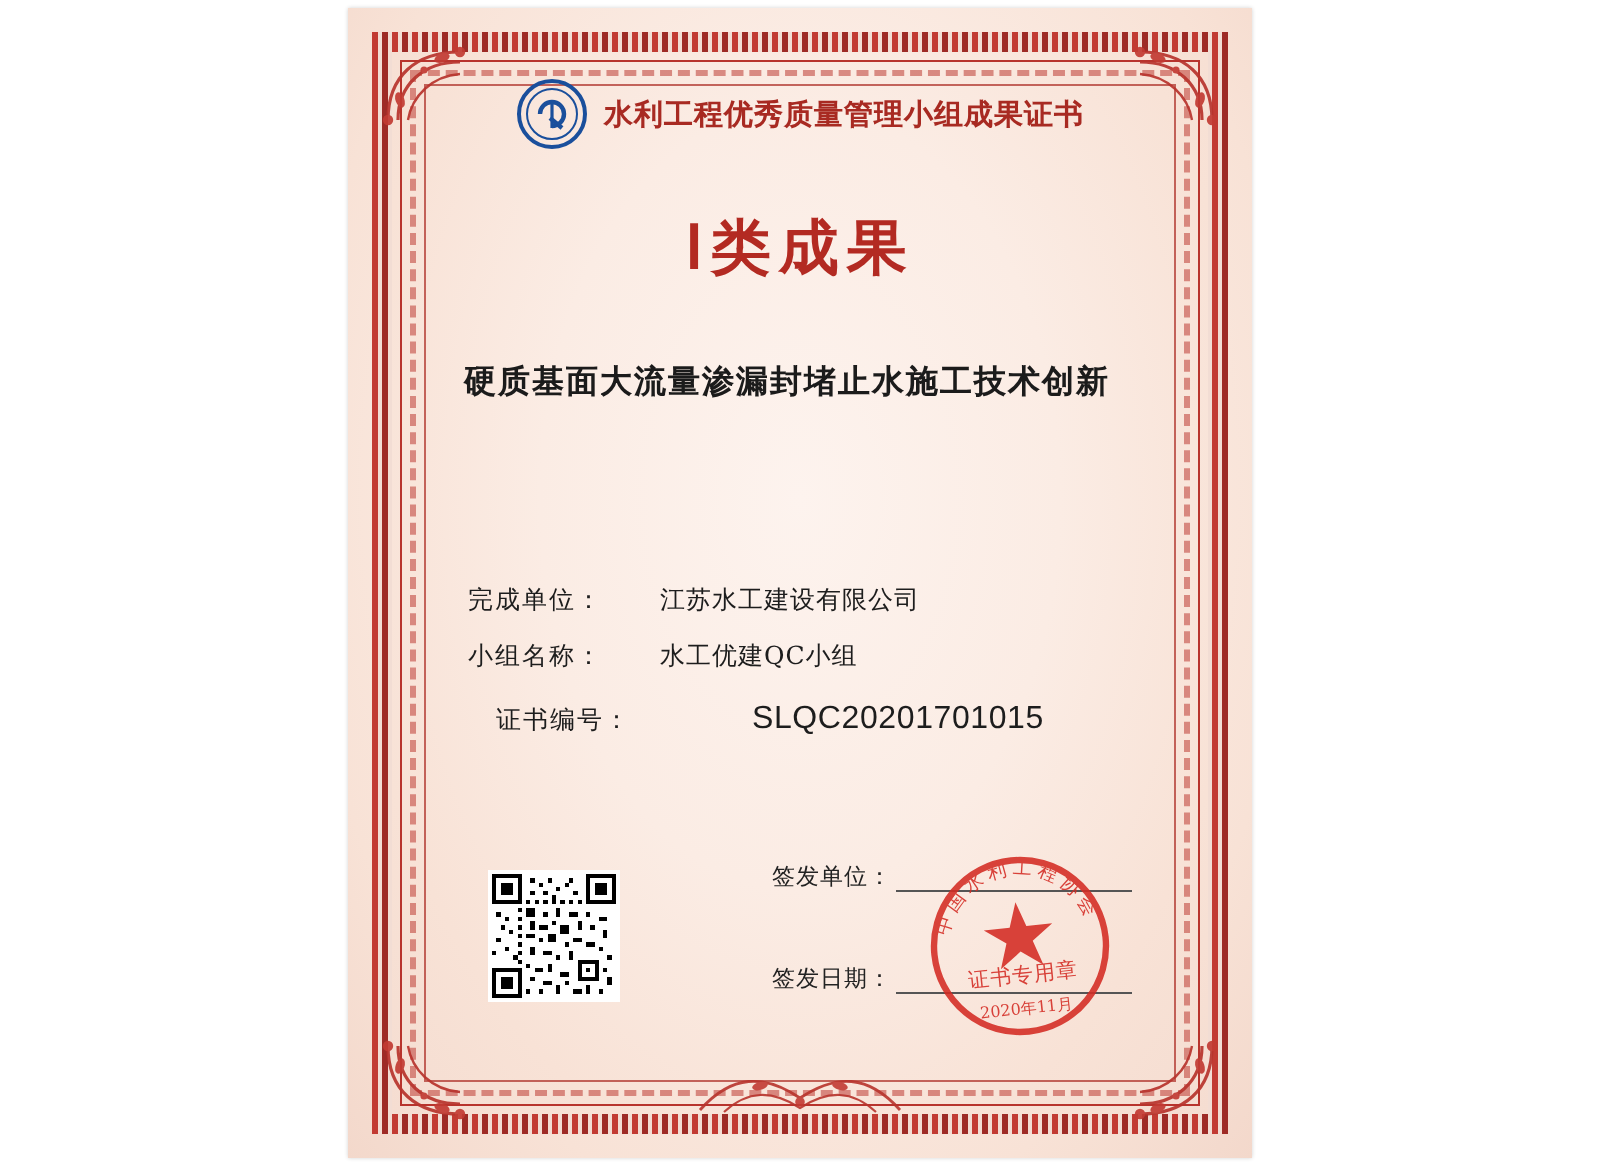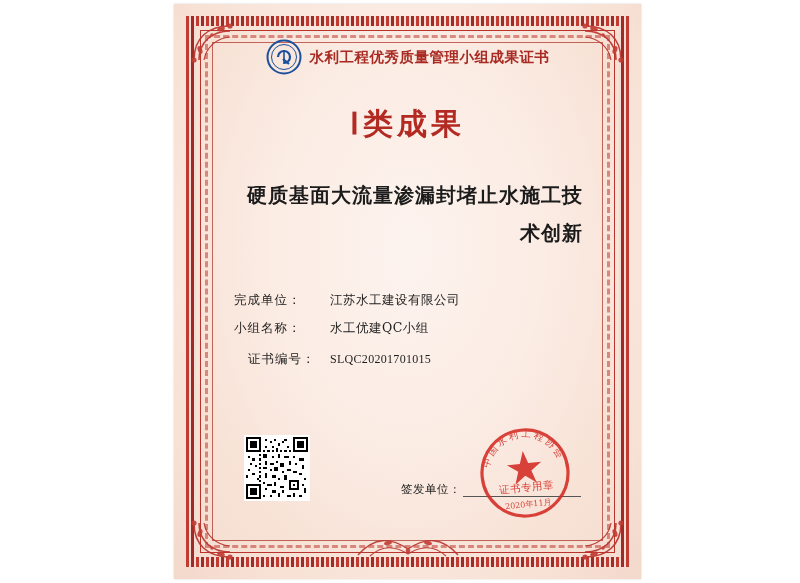--- a/index.html
+++ b/index.html
@@ -24,21 +24,20 @@
   .cert {
     position: absolute;
     left: 174px;
     top: 4px;
     width: 452px;
     height: 575px;
     background:
       radial-gradient(ellipse at 50% 42%, #fdf3ee 0%, #fbece4 45%, #f8e2d6 78%, #f3d8cb 100%);
     box-shadow: 0 0 2px rgba(0,0,0,0.18);
     overflow: hidden;
-    padding-left: 15px;
   }
 
   
   .watermark {
     position: absolute;
     left: 50%;
     top: 50%;
     transform: translate(-50%,-50%);
     width: 210px;
     height: 210px;
@@ -172,24 +171,24 @@
     color: #b32a22;
     letter-spacing: 4px;
   }
 
   
   .title-block {
     position: absolute;
     left: 58px;
     right: 58px;
     top: 172px;
-    text-align: right;
+    text-align: left;
     color: #1b1b1b;
     font-family: "DejaVu Serif", "Liberation Serif", serif;
-    font-size: 20px;
+    font-size: 16px;
     font-weight: bold;
     line-height: 1.9;
     letter-spacing: 1px;
   }
 
   
   .info {
     position: absolute;
     left: 60px;
     right: 52px;
@@ -221,23 +220,24 @@
     margin-bottom: 11px;
     letter-spacing: 0.5px;
     white-space: nowrap;
   }
   .cert-no-row {
     margin-top: 14px;
     margin-left: 14px;
   }
   .cert-no-row .info-label { width: 82px; flex: 0 0 82px; }
   .cert-no-value {
-    font-family: Liberation Serif, serif;
-    font-size: 12px;
+    font-family: Liberation Sans, sans-serif;
+    font-size: 16px;
     letter-spacing: 0.3px;
+    margin-left: 46px;
   }
 
   
   .qr {
     position: absolute;
     left: 70px;
     bottom: 78px;
     width: 62px;
     height: 62px;
     background: #fff;
@@ -519,20 +519,24 @@
             <rect x="26" y="22" width="1" height="1"></rect>
         </g>
       </svg>
     </div>
 
     <div class="signature">
       <div class="sig-row">
         <span class="sig-label">签发单位：</span>
         <span class="sig-line"></span>
       </div>
+      <div class="sig-row">
+        <span class="sig-label">签发日期：</span>
+        <span class="sig-line"></span>
+      </div>
     </div>
 
     <div class="stamp">
       <svg viewBox="0 0 96 96" width="96" height="96">
         <defs>
           <path id="arcTop" d="M 12 48 A 36 36 0 0 1 84 48"></path>
           <path id="arcBottom" d="M 16 48 A 32 32 0 0 0 80 48"></path>
         </defs>
         <circle cx="48" cy="48" r="43" fill="none" stroke="#d42b23" stroke-width="3.2"></circle>
         <g fill="#d42b23">

